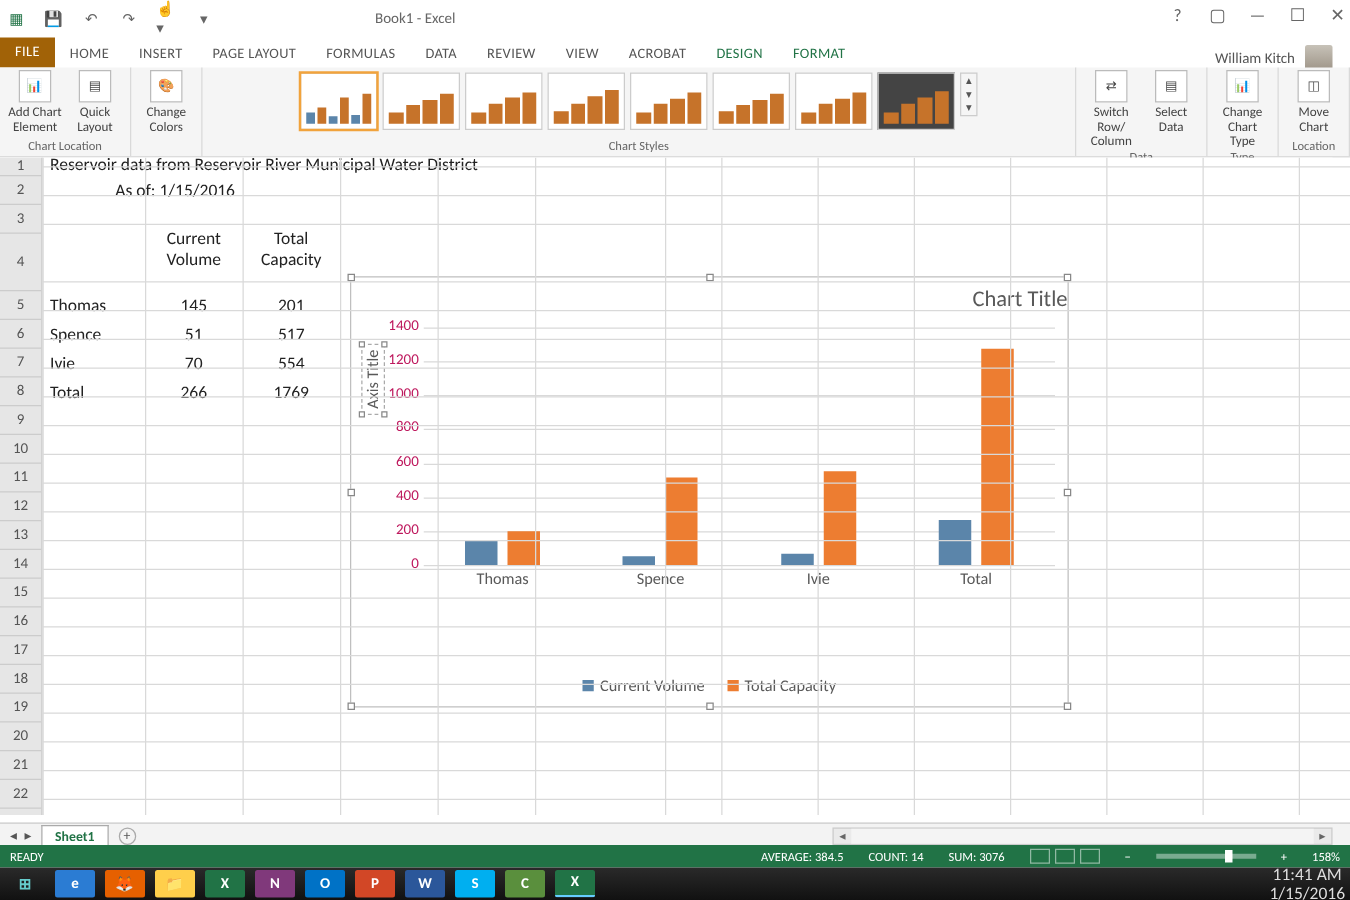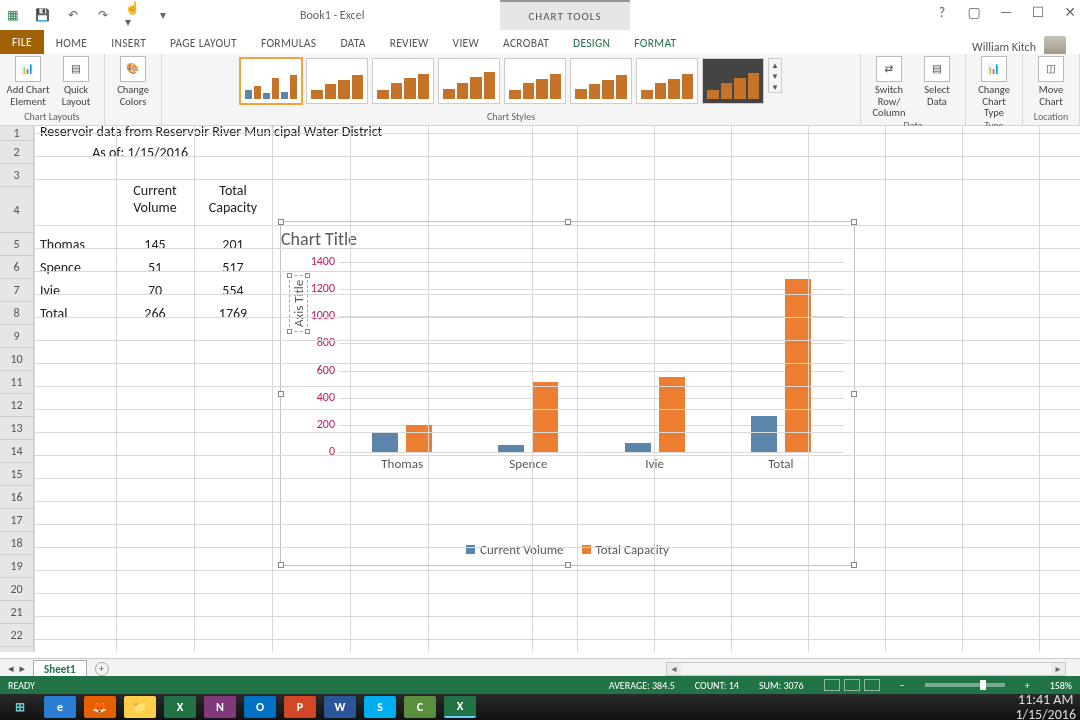--- a/index.html
+++ b/index.html
@@ -47,21 +47,21 @@
 .cells { flex: 1; position: relative; }
 .gridline-v { position: absolute; top: 0; bottom: 0; width: 0; border-left: 1px solid #d9d9d9; }
 .gridline-h { position: absolute; left: 0; right: 0; height: 0; border-top: 1px solid #d9d9d9; }
 .cell { position: absolute; height: 23px; display: flex; align-items: center; padding: 0 4px; font-size: 14px; color: #222; }
 .cell.c { justify-content: center; }
 .cell.r { justify-content: flex-end; }
 
 
 .chart-obj { position: absolute; left: 246px; top: 95px; width: 575px; height: 345px; background: #fff; border: 1px solid #bfbfbf; }
 .chart-obj .handle { position: absolute; width: 6px; height: 6px; background: #fff; border: 1px solid #888; }
-.chart-title { text-align: left; font-size: 18px; color: #595959; padding: 6px 0 4px; }
+.chart-title { text-align: right; font-size: 18px; color: #595959; padding: 6px 0 4px; }
 .plot { position: absolute; left: 58px; right: 10px; top: 40px; bottom: 70px; }
 .ygrid { position: absolute; left: 0; right: 0; border-top: 1px solid #d9d9d9; }
 .ytick { position: absolute; left: -36px; width: 32px; text-align: right; font-size: 12px; color: #be185d; }
 .bar { position: absolute; bottom: 0; width: 26px; }
 .bar.b { background: #5b85aa; }
 .bar.o { background: #ed7d31; }
 .xtick { position: absolute; top: 100%; width: 100px; text-align: center; font-size: 13px; color: #595959; margin-top: 4px; }
 .xlabel { position: absolute; left: 0; right: 0; text-align: center; bottom: 40px; font-size: 14px; color: #595959; }
 .yaxis-title { position: absolute; left: 8px; top: 110px; font-size: 13px; color: #595959; transform: rotate(-90deg); transform-origin: left top; border: 1px dashed #aaa; padding: 1px 4px; background: #fff; }
 .yaxis-title .h { position: absolute; width: 5px; height: 5px; background: #fff; border: 1px solid #888; }
@@ -98,21 +98,20 @@
 <div class="titlebar">
   <div class="qat">
     <span class="ic" style="color:#217346">▦</span>
     <span class="ic">💾</span>
     <span class="ic">↶</span>
     <span class="ic">↷</span>
     <span class="ic">☝▾</span>
     <span class="ic">▾</span>
   </div>
   <div class="doc-title">Book1 - Excel</div>
-  <div class="chart-tools">CHART TOOLS</div>
   <div class="win-controls">
     <span>?</span>
     <span>▢</span>
     <span>—</span>
     <span>☐</span>
     <span>✕</span>
   </div>
 </div>
 
 <div class="tabs">
@@ -136,21 +135,21 @@
     <div class="top">
       <div class="rbtn">
           <div class="ric">📊</div>
           <span>Add Chart Element</span>
         </div>
       <div class="rbtn">
           <div class="ric">▤</div>
           <span>Quick Layout</span>
         </div>
     </div>
-    <div class="lbl">Chart Layouts</div>
+    <div class="lbl">Chart Location</div>
   </div>
   <div class="rgroup" style="flex:0 0 50px">
     <div class="top">
         <div class="rbtn">
           <div class="ric">🎨</div>
           <span>Change Colors</span>
         </div>
       </div>
     <div class="lbl">&nbsp;</div>
   </div>

